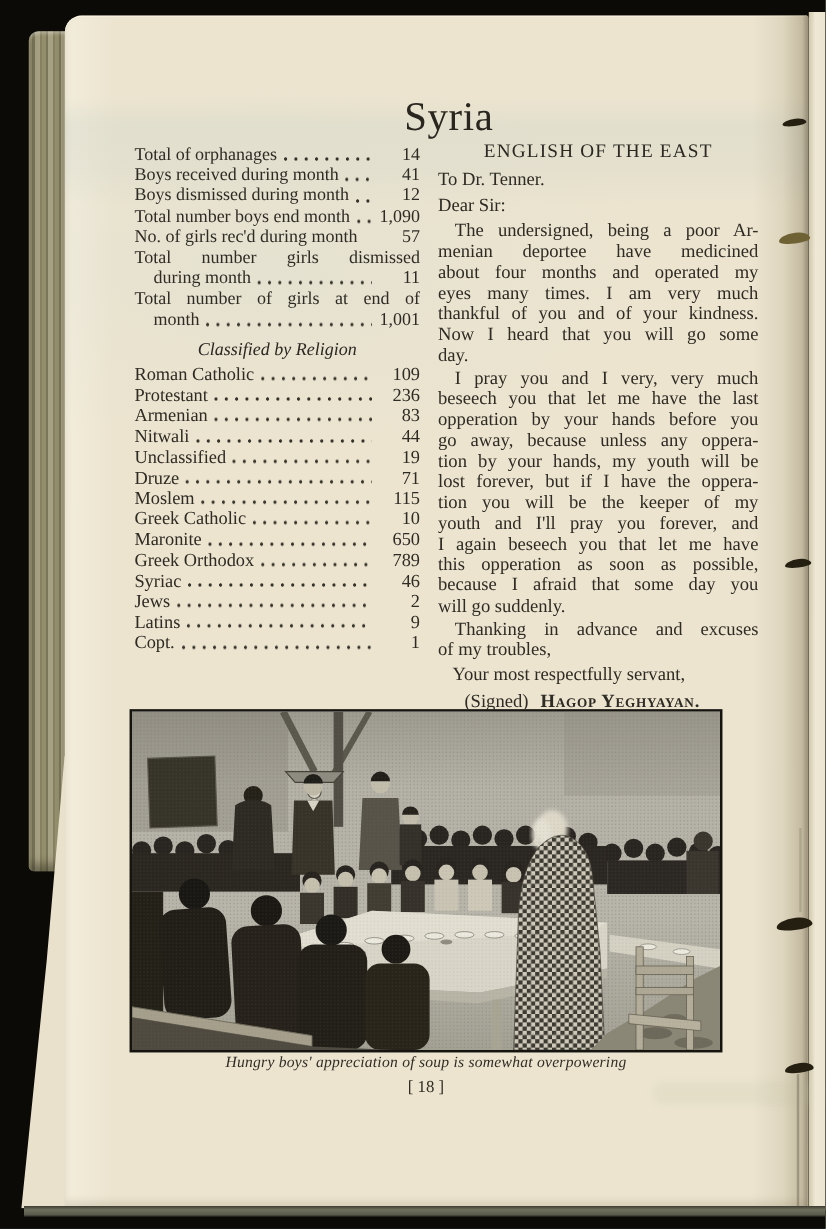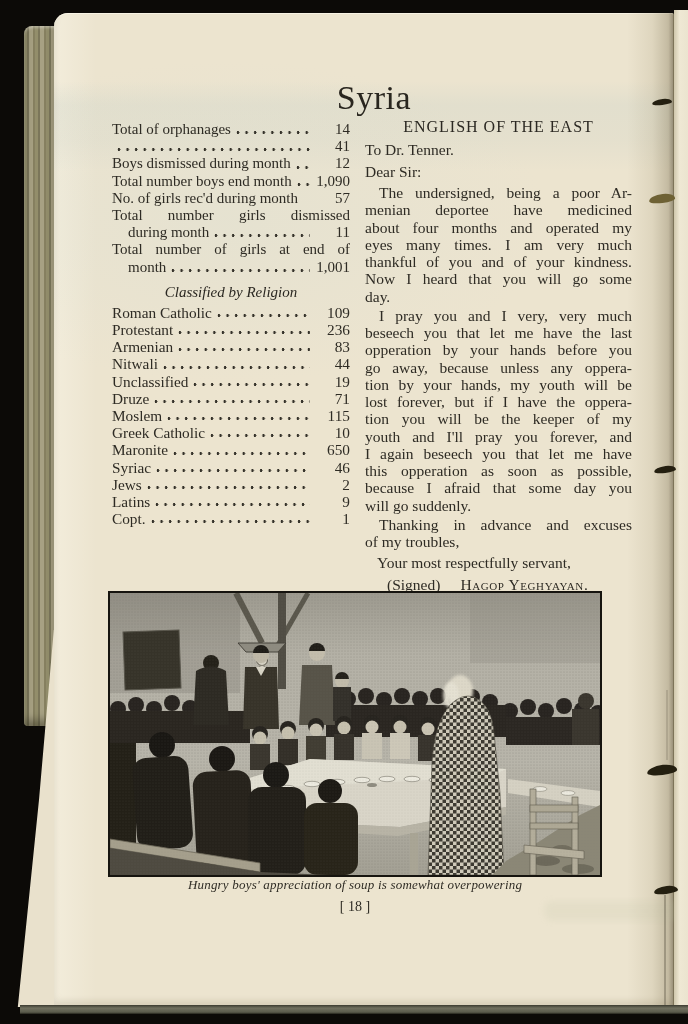--- a/index.html
+++ b/index.html
@@ -56,21 +56,21 @@
 
   .letter{font-size:15.5px;line-height:17.25px;}
   .letter .salut-to{margin-top:4px;line-height:20px;}
   .letter .salut-dear{margin-top:2px;line-height:20px;}
   .para{margin-top:2px;}
   .para .line{text-align:justify;text-align-last:justify;}
   .para .line.first{text-indent:14px;}
   .para .line.last{text-align-last:left;}
   .valediction{margin-top:4px;padding-left:12px;}
   .signed-line{margin-top:4px;padding-left:22px;}
-  .signature{font-variant:small-caps;letter-spacing:.6px;padding-left:20px;}
+  .signature{font-variant:small-caps;letter-spacing:.6px;padding-left:10px;font-weight:bold;}
 
   .photo-frame{position:absolute;left:54px;top:578px;width:490px;height:282px;
     border:2px solid #16140f;background:#b2afa5;}
   .photo-caption{position:absolute;left:54px;top:864px;width:494px;text-align:center;
     font-size:13px;font-style:italic;letter-spacing:.2px;color:#2f2c25;}
   .page-number{position:absolute;left:54px;top:886px;width:494px;text-align:center;
     font-size:14px;color:#2f2c25;}
 </style>
 </head>
 <body>
@@ -85,20 +85,21 @@
     <div class="page-title">Syria</div>
 
     <div class="col col-left">
       <div class="stats" id="stats-rows">
           <div class="row">
             <span class="lbl">Total of orphanages</span>
             <span class="leader"></span>
             <span class="val">14</span>
           </div>
           <div class="row">
+            <span class="lbl">Boys received during month</span>
             <span class="leader"></span>
             <span class="val">41</span>
           </div>
           <div class="row">
             <span class="lbl">Boys dismissed during month</span>
             <span class="leader"></span>
             <span class="val">12</span>
           </div>
           <div class="row">
             <span class="lbl">Total number boys end month</span>
@@ -162,20 +163,25 @@
           </div>
           <div class="row">
             <span class="lbl">Greek Catholic</span>
             <span class="leader"></span>
             <span class="val">10</span>
           </div>
           <div class="row">
             <span class="lbl">Maronite</span>
             <span class="leader"></span>
             <span class="val">650</span>
+          </div>
+          <div class="row">
+            <span class="lbl">Greek Orthodox</span>
+            <span class="leader"></span>
+            <span class="val">789</span>
           </div>
           <div class="row">
             <span class="lbl">Syriac</span>
             <span class="leader"></span>
             <span class="val">46</span>
           </div>
           <div class="row">
             <span class="lbl">Jews</span>
             <span class="leader"></span>
             <span class="val">2</span>

